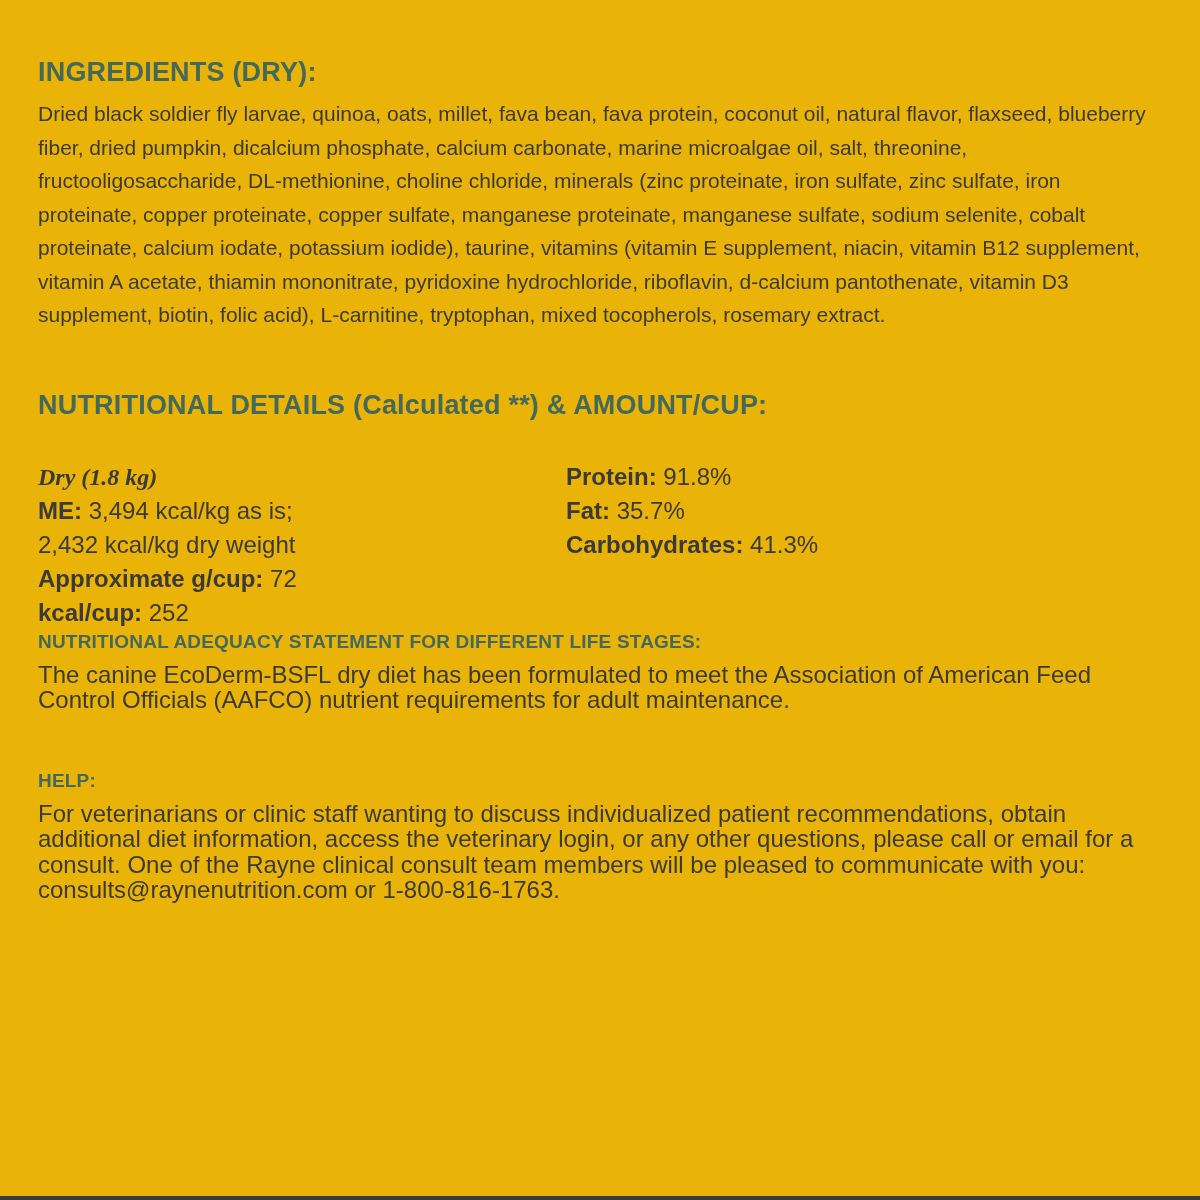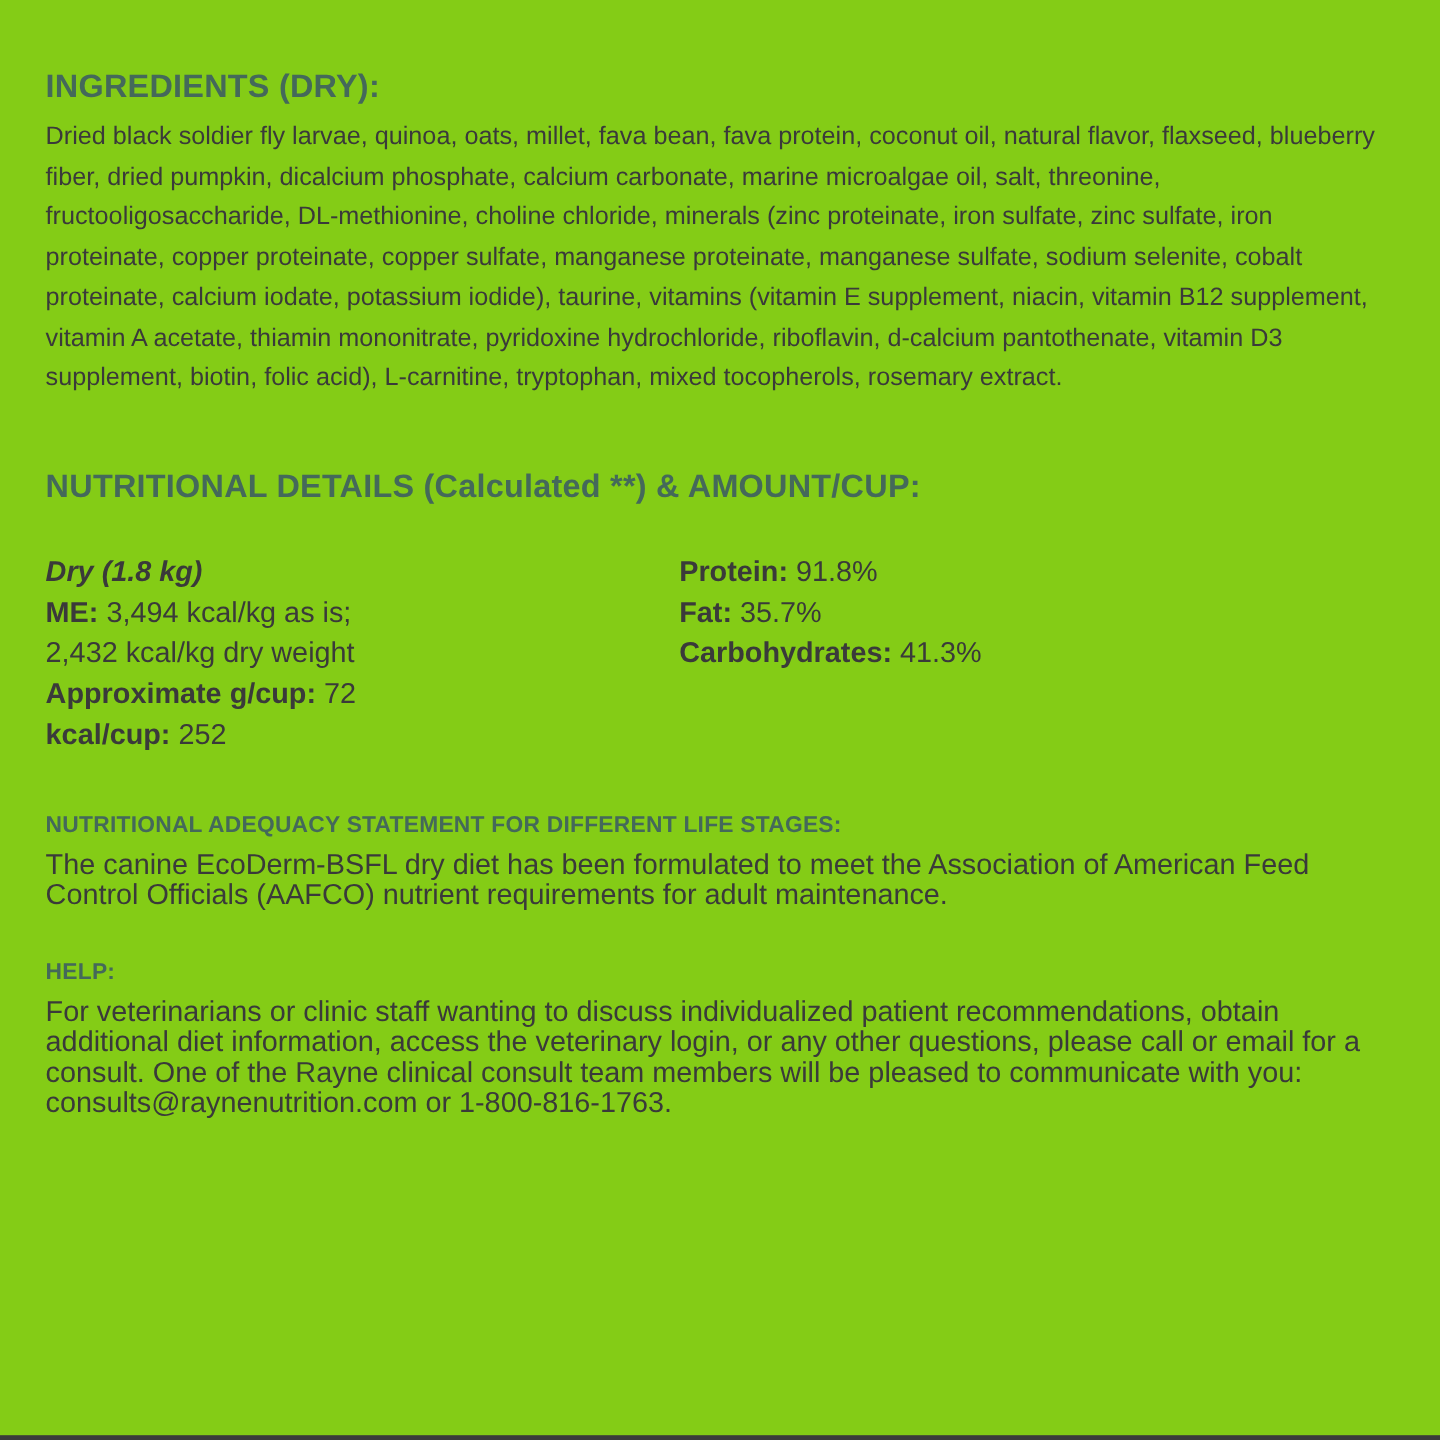--- a/index.html
+++ b/index.html
@@ -4,21 +4,21 @@
 <style>
   html, body {
     margin: 0;
     padding: 0;
     background: #ffffff;
   }
   .page {
     position: relative;
     width: 1200px;
     height: 1200px;
-    background: #84cc16;
+    background: #eab308;
     font-family: "Liberation Sans", sans-serif;
     color: #3a3a3a;
     overflow: hidden;
     box-sizing: border-box;
     padding: 56px 36px 0 38px;
   }
   .heading-lg {
     font-size: 27px;
     font-weight: bold;
     color: #44695a;
@@ -45,20 +45,21 @@
   .col-dry {
     width: 425px;
     flex: 0 0 425px;
   }
   .col-energy {
     flex: 1 1 auto;
   }
   .line-title {
     font-weight: bold;
     font-style: italic;
+    font-family: Liberation Serif, serif;
   }
   .lbl {
     font-weight: bold;
   }
   .energy-row {
     padding-left: 103px;
   }
   .section-sm {
     max-width: 1136px;
   }
@@ -69,23 +70,23 @@
     letter-spacing: 0.2px;
     margin: 0 0 7px 0;
     line-height: 1.3;
   }
   .body-sm {
     font-size: 24px;
     line-height: 25.5px;
     margin: 0;
     color: #3a3a3a;
   }
-  .mt-adequacy { margin-top: 46px; }
+  .mt-adequacy { }
   .mt-research { margin-top: 35px; }
-  .mt-help { margin-top: 40px; }
+  .mt-help { margin-top: 56px; }
   .bottom-bar {
     position: absolute;
     left: 0;
     bottom: 0;
     width: 100%;
     height: 4px;
     background: #3b3b3b;
   }
 </style>
 </head>

